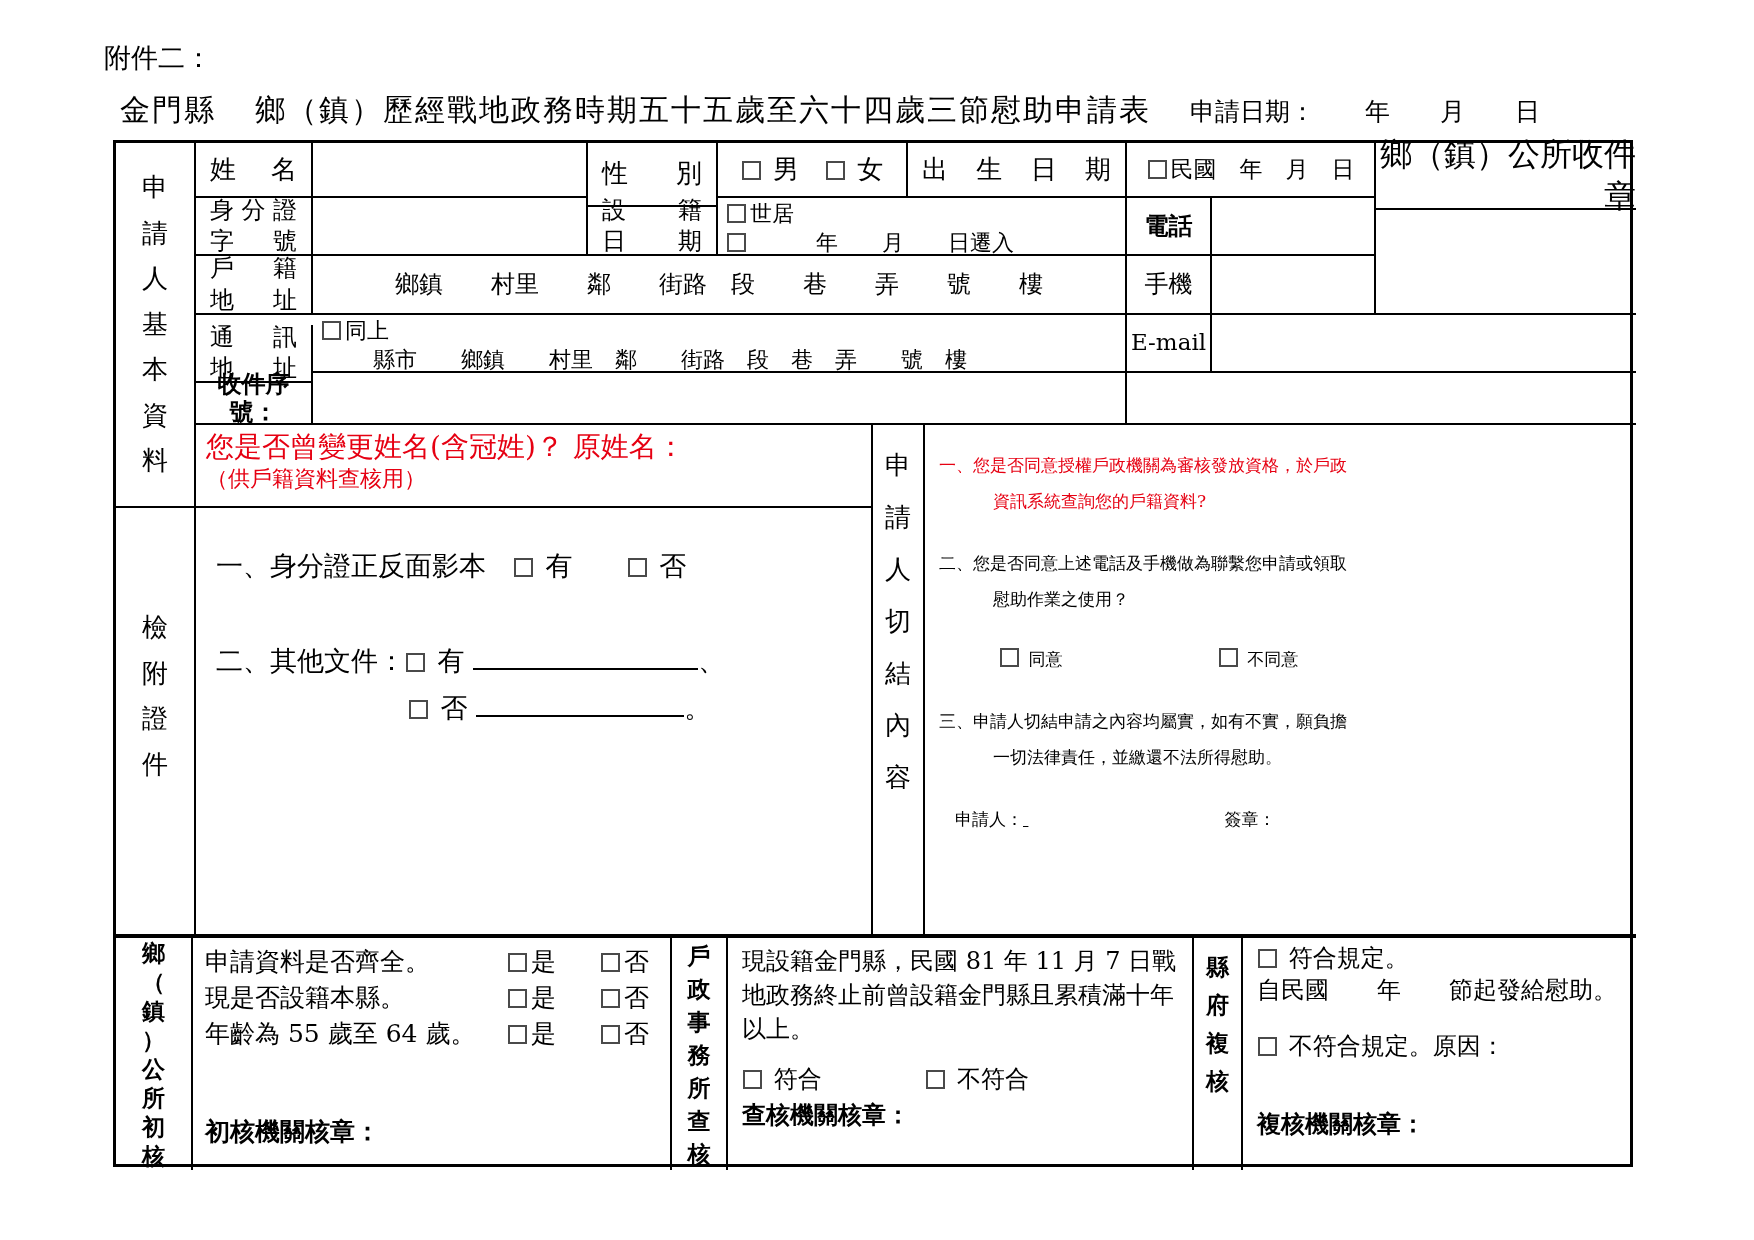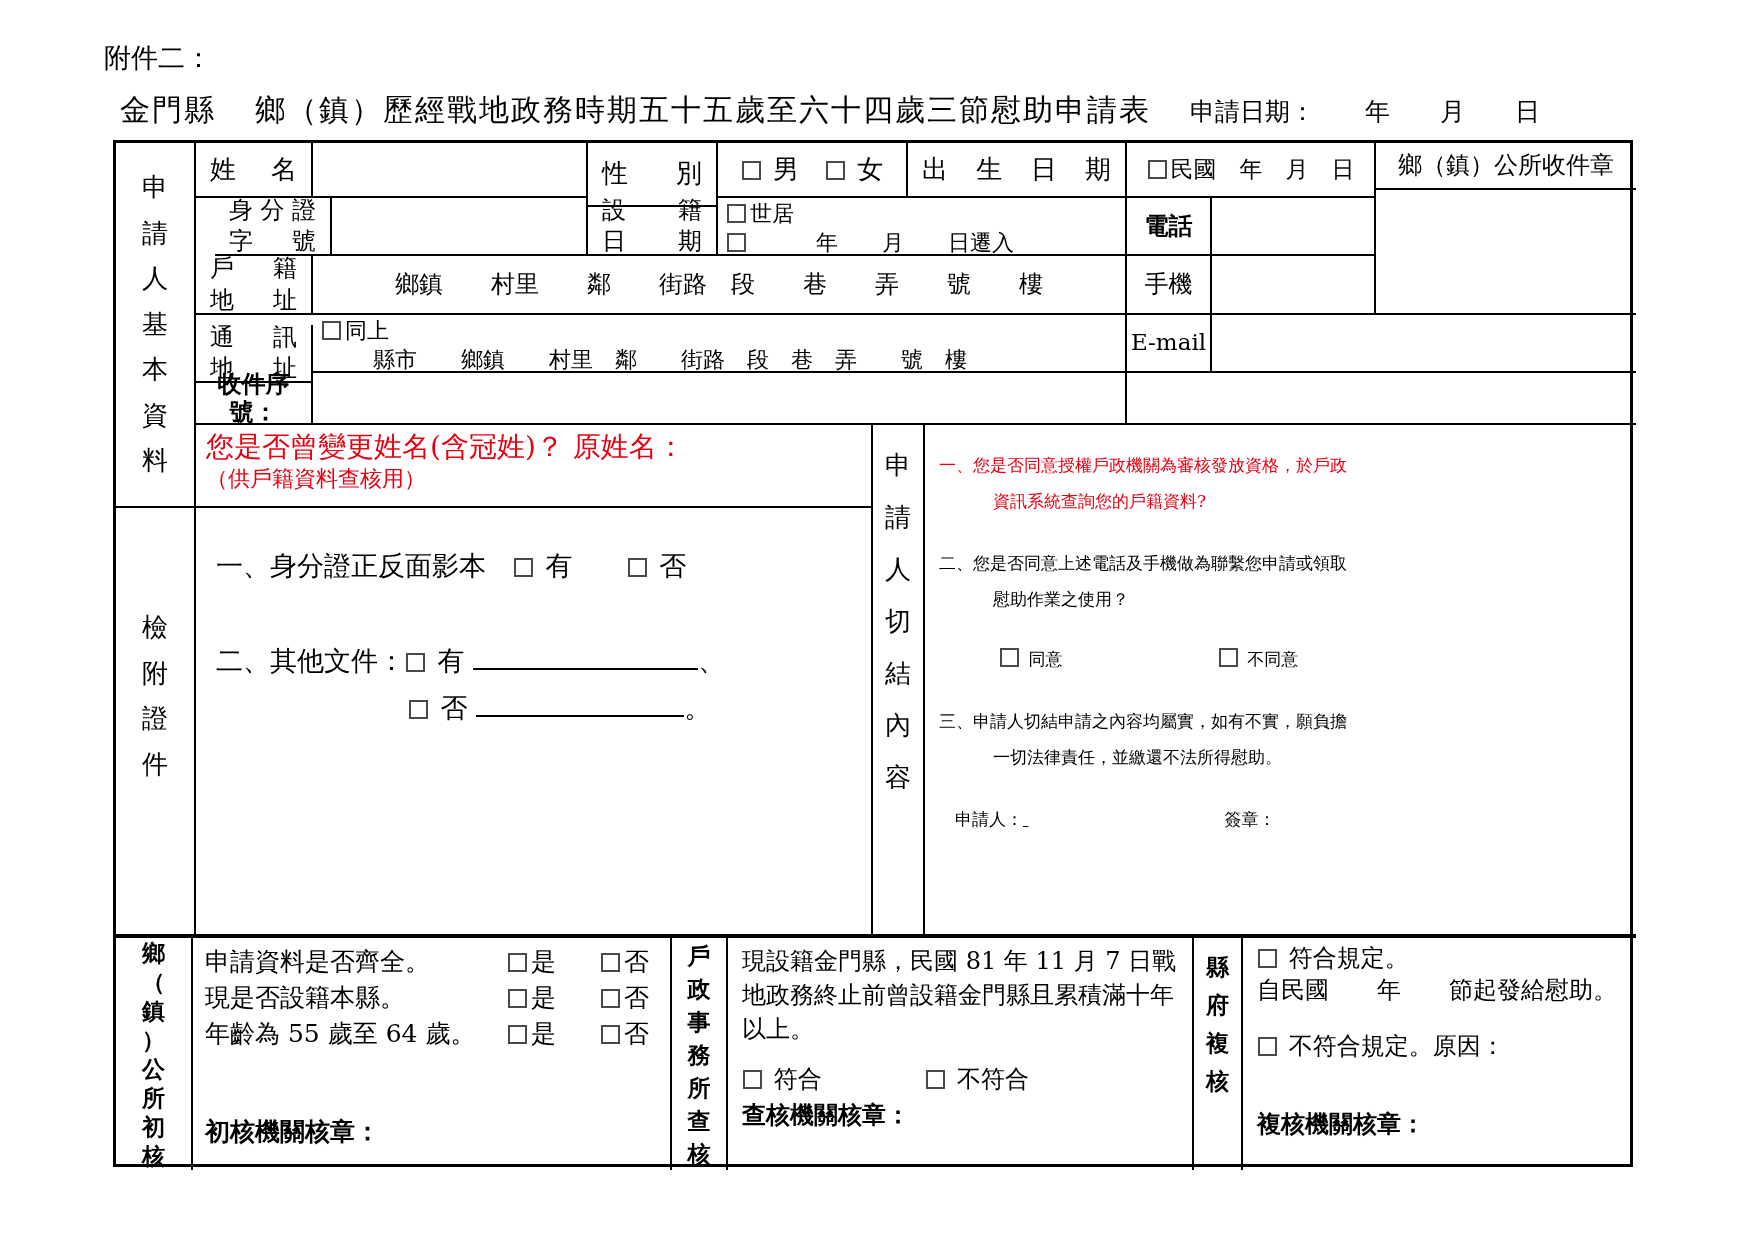--- a/index.html
+++ b/index.html
@@ -76,25 +76,25 @@
   </div>
   <div class="cell cen" style="left:602px;top:0;width:190px;height:55px;font-size:26px;">
     <div><span class="cb"></span> 男　<span class="cb"></span> 女</div>
   </div>
   <div class="cell lbl" style="left:792px;top:0;width:219px;height:55px;font-size:26px;">
     <div class="j">出生日期</div>
   </div>
   <div class="cell cen" style="left:1011px;top:0;width:249px;height:55px;font-size:23px;">
     <div><span class="cb"></span>民國　年　月　日</div>
   </div>
-  <div class="cell cen nr" style="left:1260px;top:0;width:260px;height:47px;font-size:24px;">
+  <div class="cell cen nr" style="left:1260px;top:0;width:260px;height:67px;font-size:32px;text-align:right;">
     <div>鄉（鎮）公所收件章</div>
   </div>
 
-  <div class="cell lbl" style="left:80px;top:55px;width:117px;height:58px;font-size:24px;margin-left:19px;">
+  <div class="cell lbl" style="left:80px;top:55px;width:117px;height:58px;font-size:24px;">
     <div class="j">身分證</div>
     <div class="j">字號</div>
   </div>
   <div class="cell" style="left:197px;top:55px;width:275px;height:58px;"></div>
   <div class="cell lbl" style="left:472px;top:55px;width:130px;height:58px;font-size:24px;">
     <div class="j">設籍</div>
     <div class="j">日期</div>
   </div>
   <div class="cell" style="left:602px;top:55px;width:409px;height:58px;font-size:22px;padding:2px 0 0 8px;">
     <div><span class="cb"></span>世居</div>

